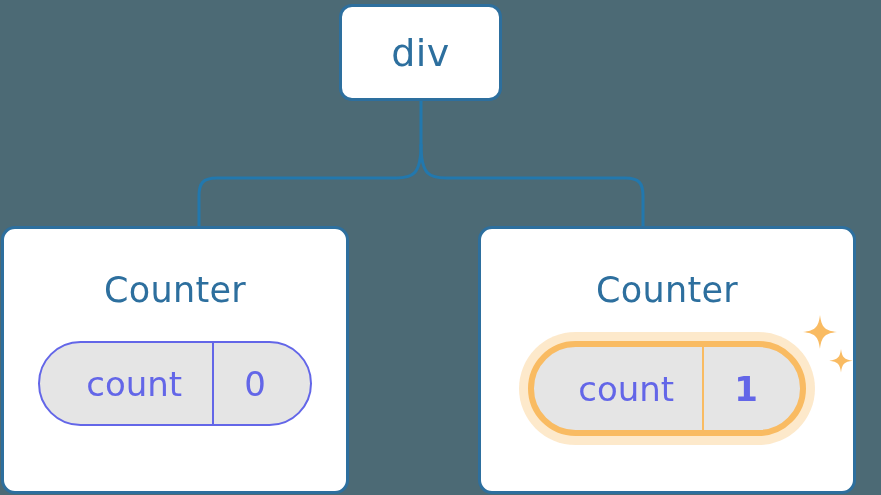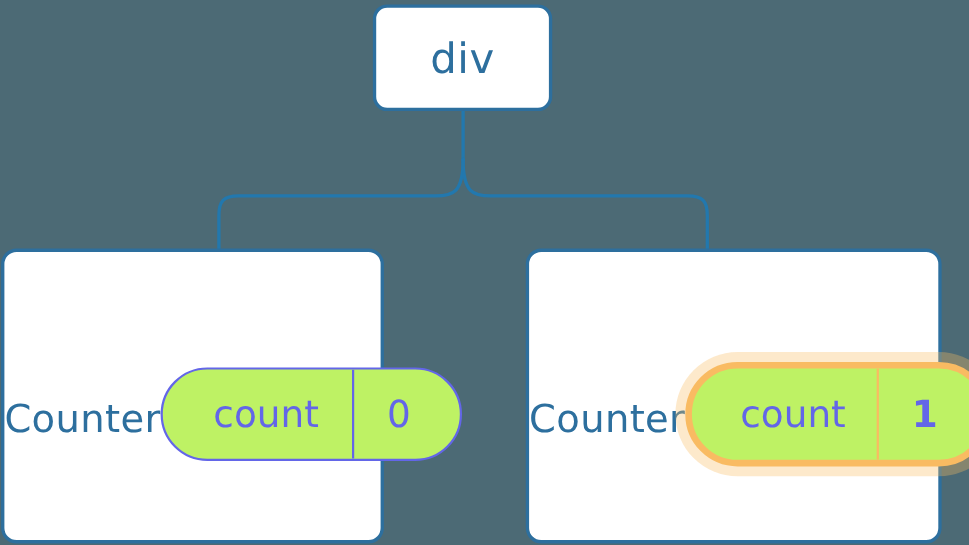--- a/index.html
+++ b/index.html
@@ -51,21 +51,21 @@
   }
 
   
   .card {
     position: absolute;
     background: #ffffff;
     border: 3px solid #2d6f9e;
     border-radius: 14px;
     box-sizing: border-box;
     display: flex;
-    flex-direction: row;
+    flex-direction: column;
     align-items: center;
   }
   .card-left {
     left: 1px;
     top: 226px;
     width: 348px;
     height: 268px;
   }
   .card-right {
     left: 478px;
@@ -87,21 +87,21 @@
     margin-top: 33px;
     display: flex;
     align-items: center;
     justify-content: center;
   }
   .pill {
     display: flex;
     align-items: stretch;
     border: 2px solid #6366e8;
     border-radius: 999px;
-    background: #bef264;
+    background: #e5e5e5;
     box-sizing: border-box;
     height: 85px;
     overflow: hidden;
   }
   .pill .pill-key {
     display: flex;
     align-items: center;
     justify-content: center;
     padding: 0 30px 0 46px;
     font-size: 34px;

